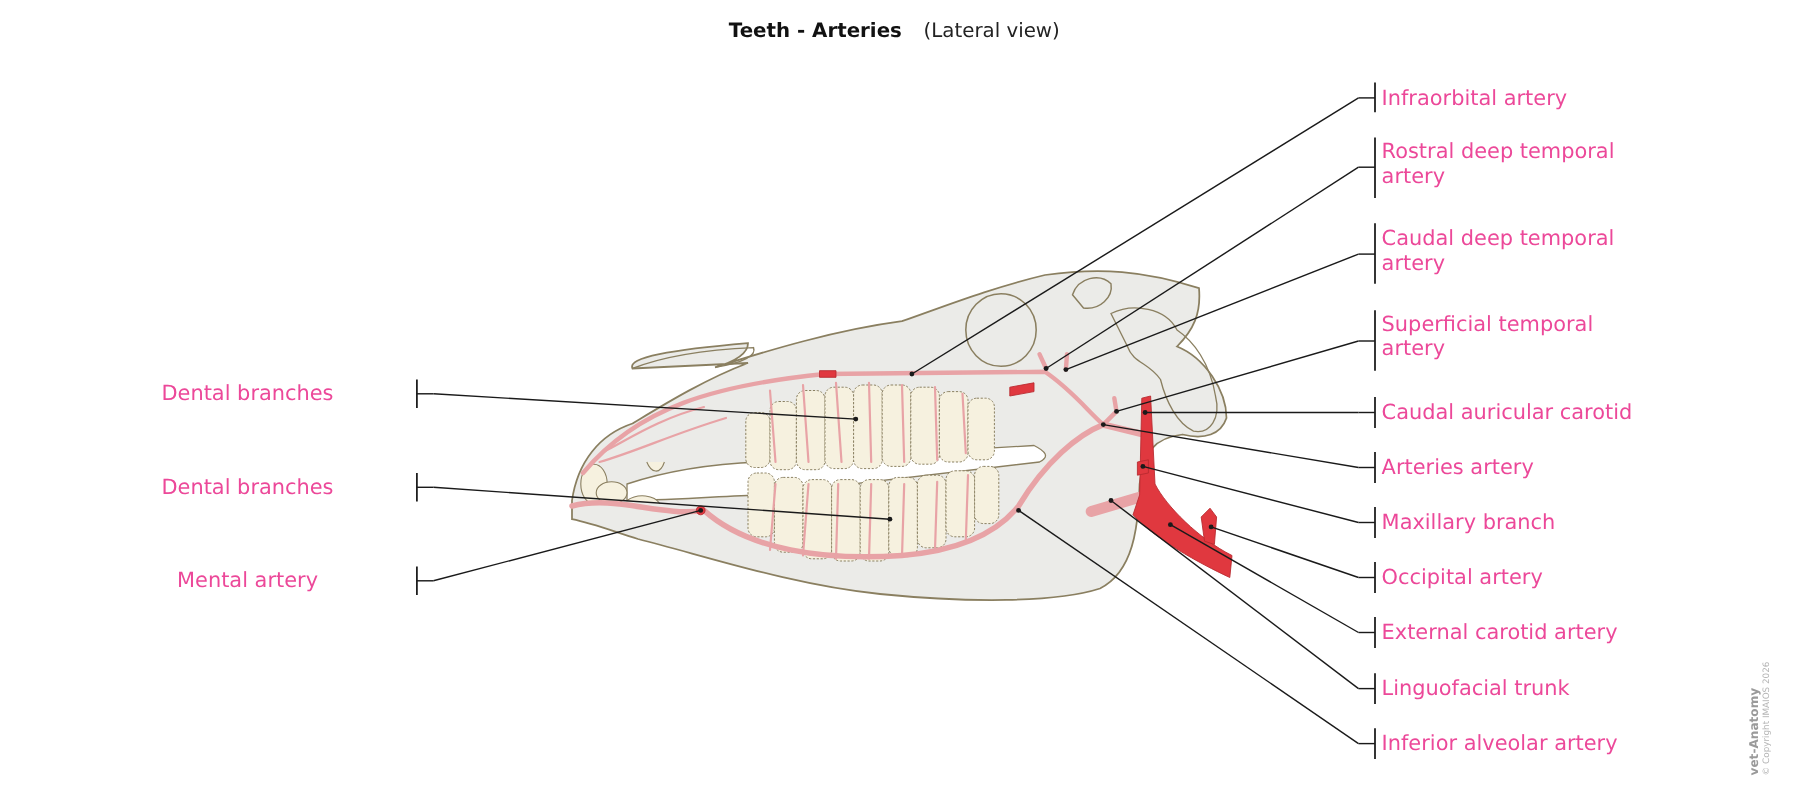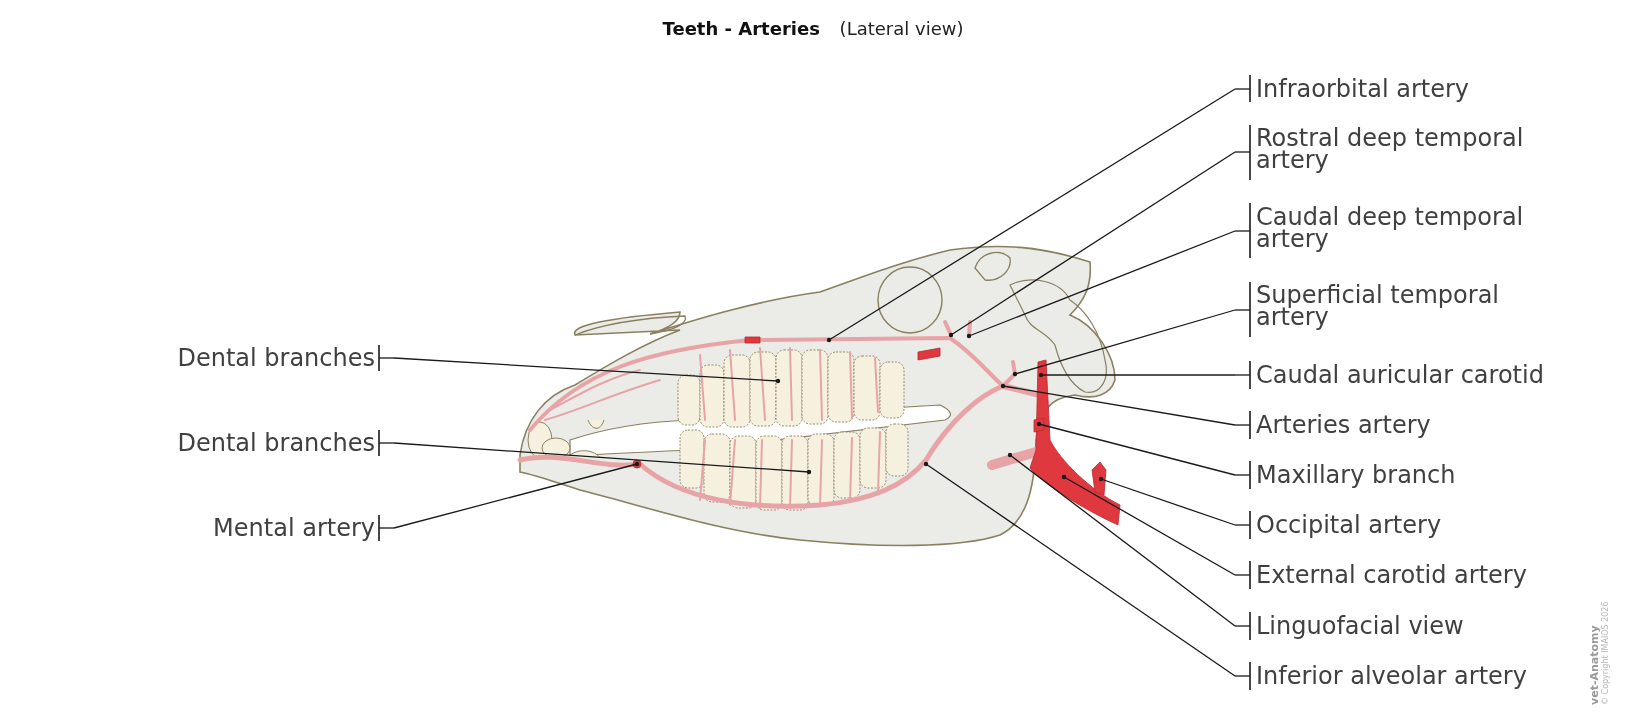--- a/index.html
+++ b/index.html
@@ -3,23 +3,23 @@
 <meta charset="utf-8">
 <style>
   html, body { margin:0; padding:0; background:#ffffff; }
   body { width:1630px; height:720px; position:relative; overflow:hidden;
          font-family:"DejaVu Sans", sans-serif; color:#222; }
   #title { position:absolute; top:18px; left:0; width:1626px; text-align:center;
            font-size:18px; white-space:nowrap; }
   #title .main { font-weight:bold; color:#111; }
   #title .sub { margin-left:14px; color:#222; }
   svg#figure { position:absolute; left:0; top:0; }
-  .lbl { position:absolute; font-size:24px; line-height:22px; color:#404040; white-space:nowrap; }
+  .lbl { position:absolute; font-size:19px; line-height:22px; color:#ec4899; white-space:nowrap; }
   .lbl.right { left:1256px; }
-  .lbl.left { text-align:right; width:300px; left:75px; }
+  .lbl.left { text-align:center; width:300px; left:75px; }
   #watermark { position:absolute; left:1588px; top:705px; transform:rotate(-90deg); transform-origin:left top; white-space:nowrap; }
   #watermark .brand { font-size:11px; font-weight:bold; color:#9a9a9a; display:block; }
   #watermark .copy { font-size:8px; color:#b5b5b5; display:block; }
 </style>
 </head>
 <body>
 
 <div id="title">
   <span class="main">Teeth - Arteries</span>
   <span class="sub">(Lateral view)</span>
@@ -160,21 +160,21 @@
   </div>
   <div class="lbl right" style="top:284px">
     <div>Superficial temporal</div>
     <div>artery</div>
   </div>
   <div class="lbl right" style="top:364px">Caudal auricular carotid</div>
   <div class="lbl right" style="top:414px">Arteries artery</div>
   <div class="lbl right" style="top:464px">Maxillary branch</div>
   <div class="lbl right" style="top:514px">Occipital artery</div>
   <div class="lbl right" style="top:564px">External carotid artery</div>
-  <div class="lbl right" style="top:615px">Linguofacial view</div>
+  <div class="lbl right" style="top:615px">Linguofacial trunk</div>
   <div class="lbl right" style="top:665px">Inferior alveolar artery</div>
 </div>
 
 <div id="labels-left">
   <div class="lbl left" style="top:347px">Dental branches</div>
   <div class="lbl left" style="top:432px">Dental branches</div>
   <div class="lbl left" style="top:517px">Mental artery</div>
 </div>
 
 <div id="watermark">

